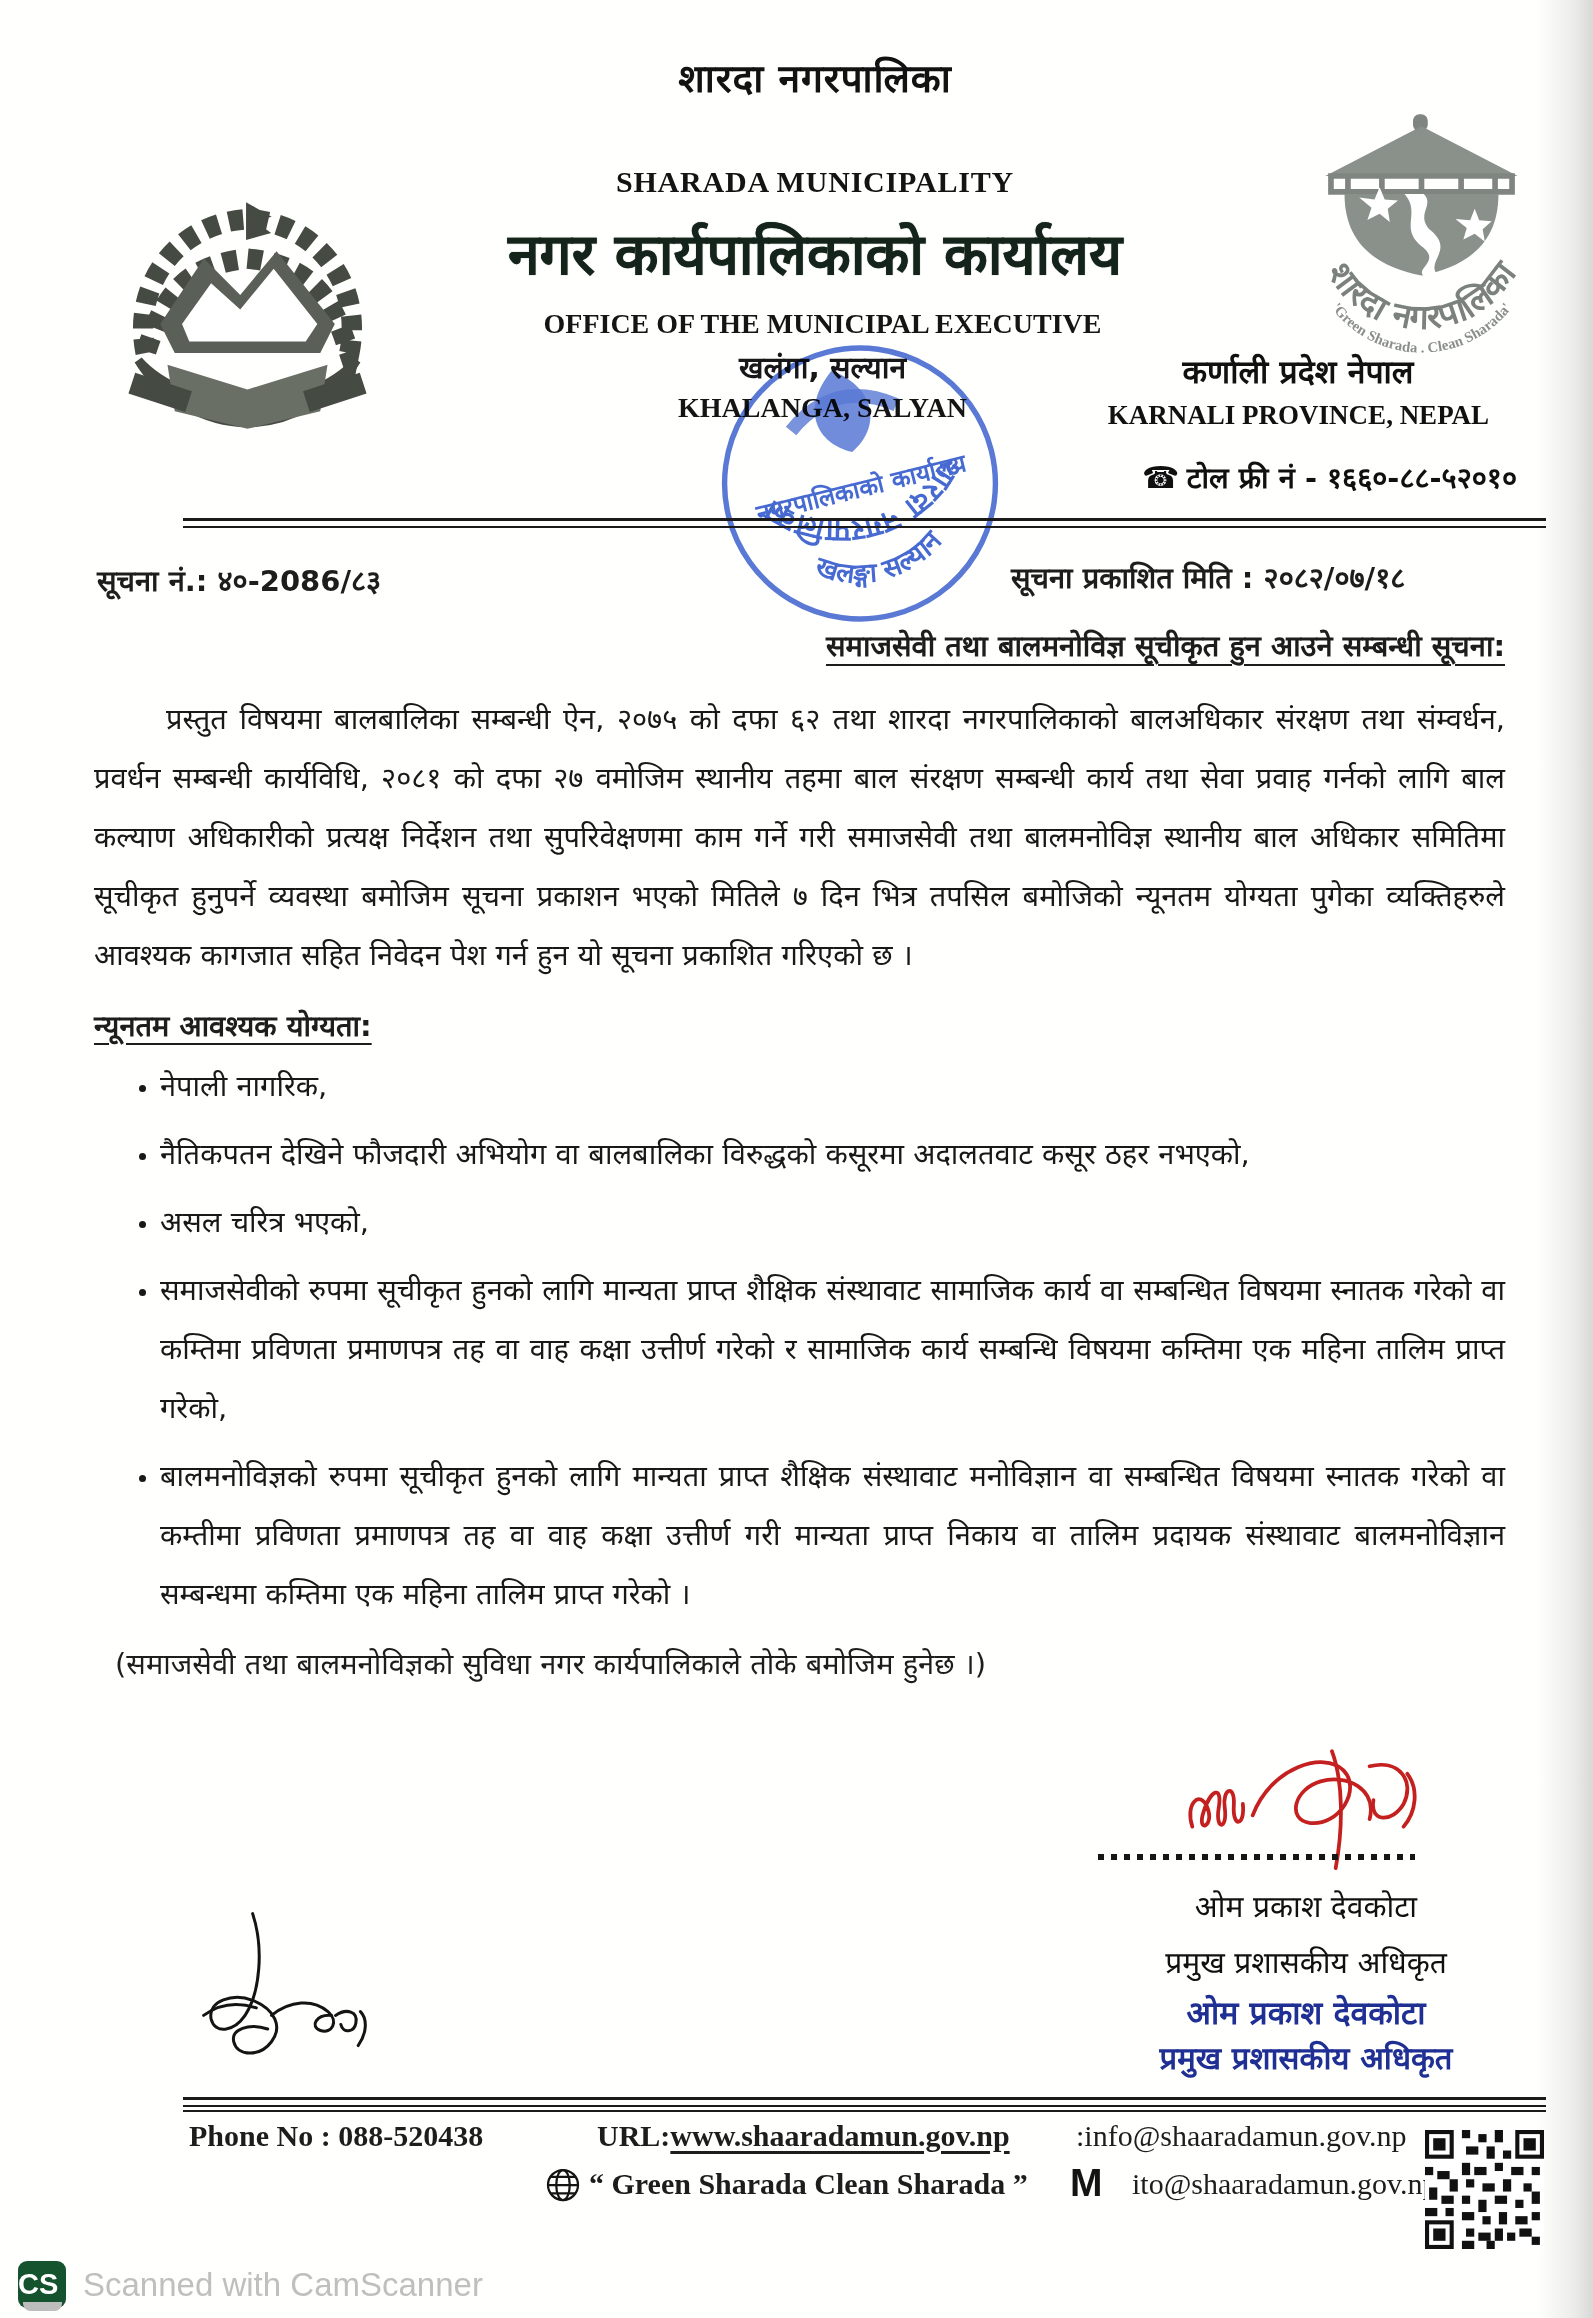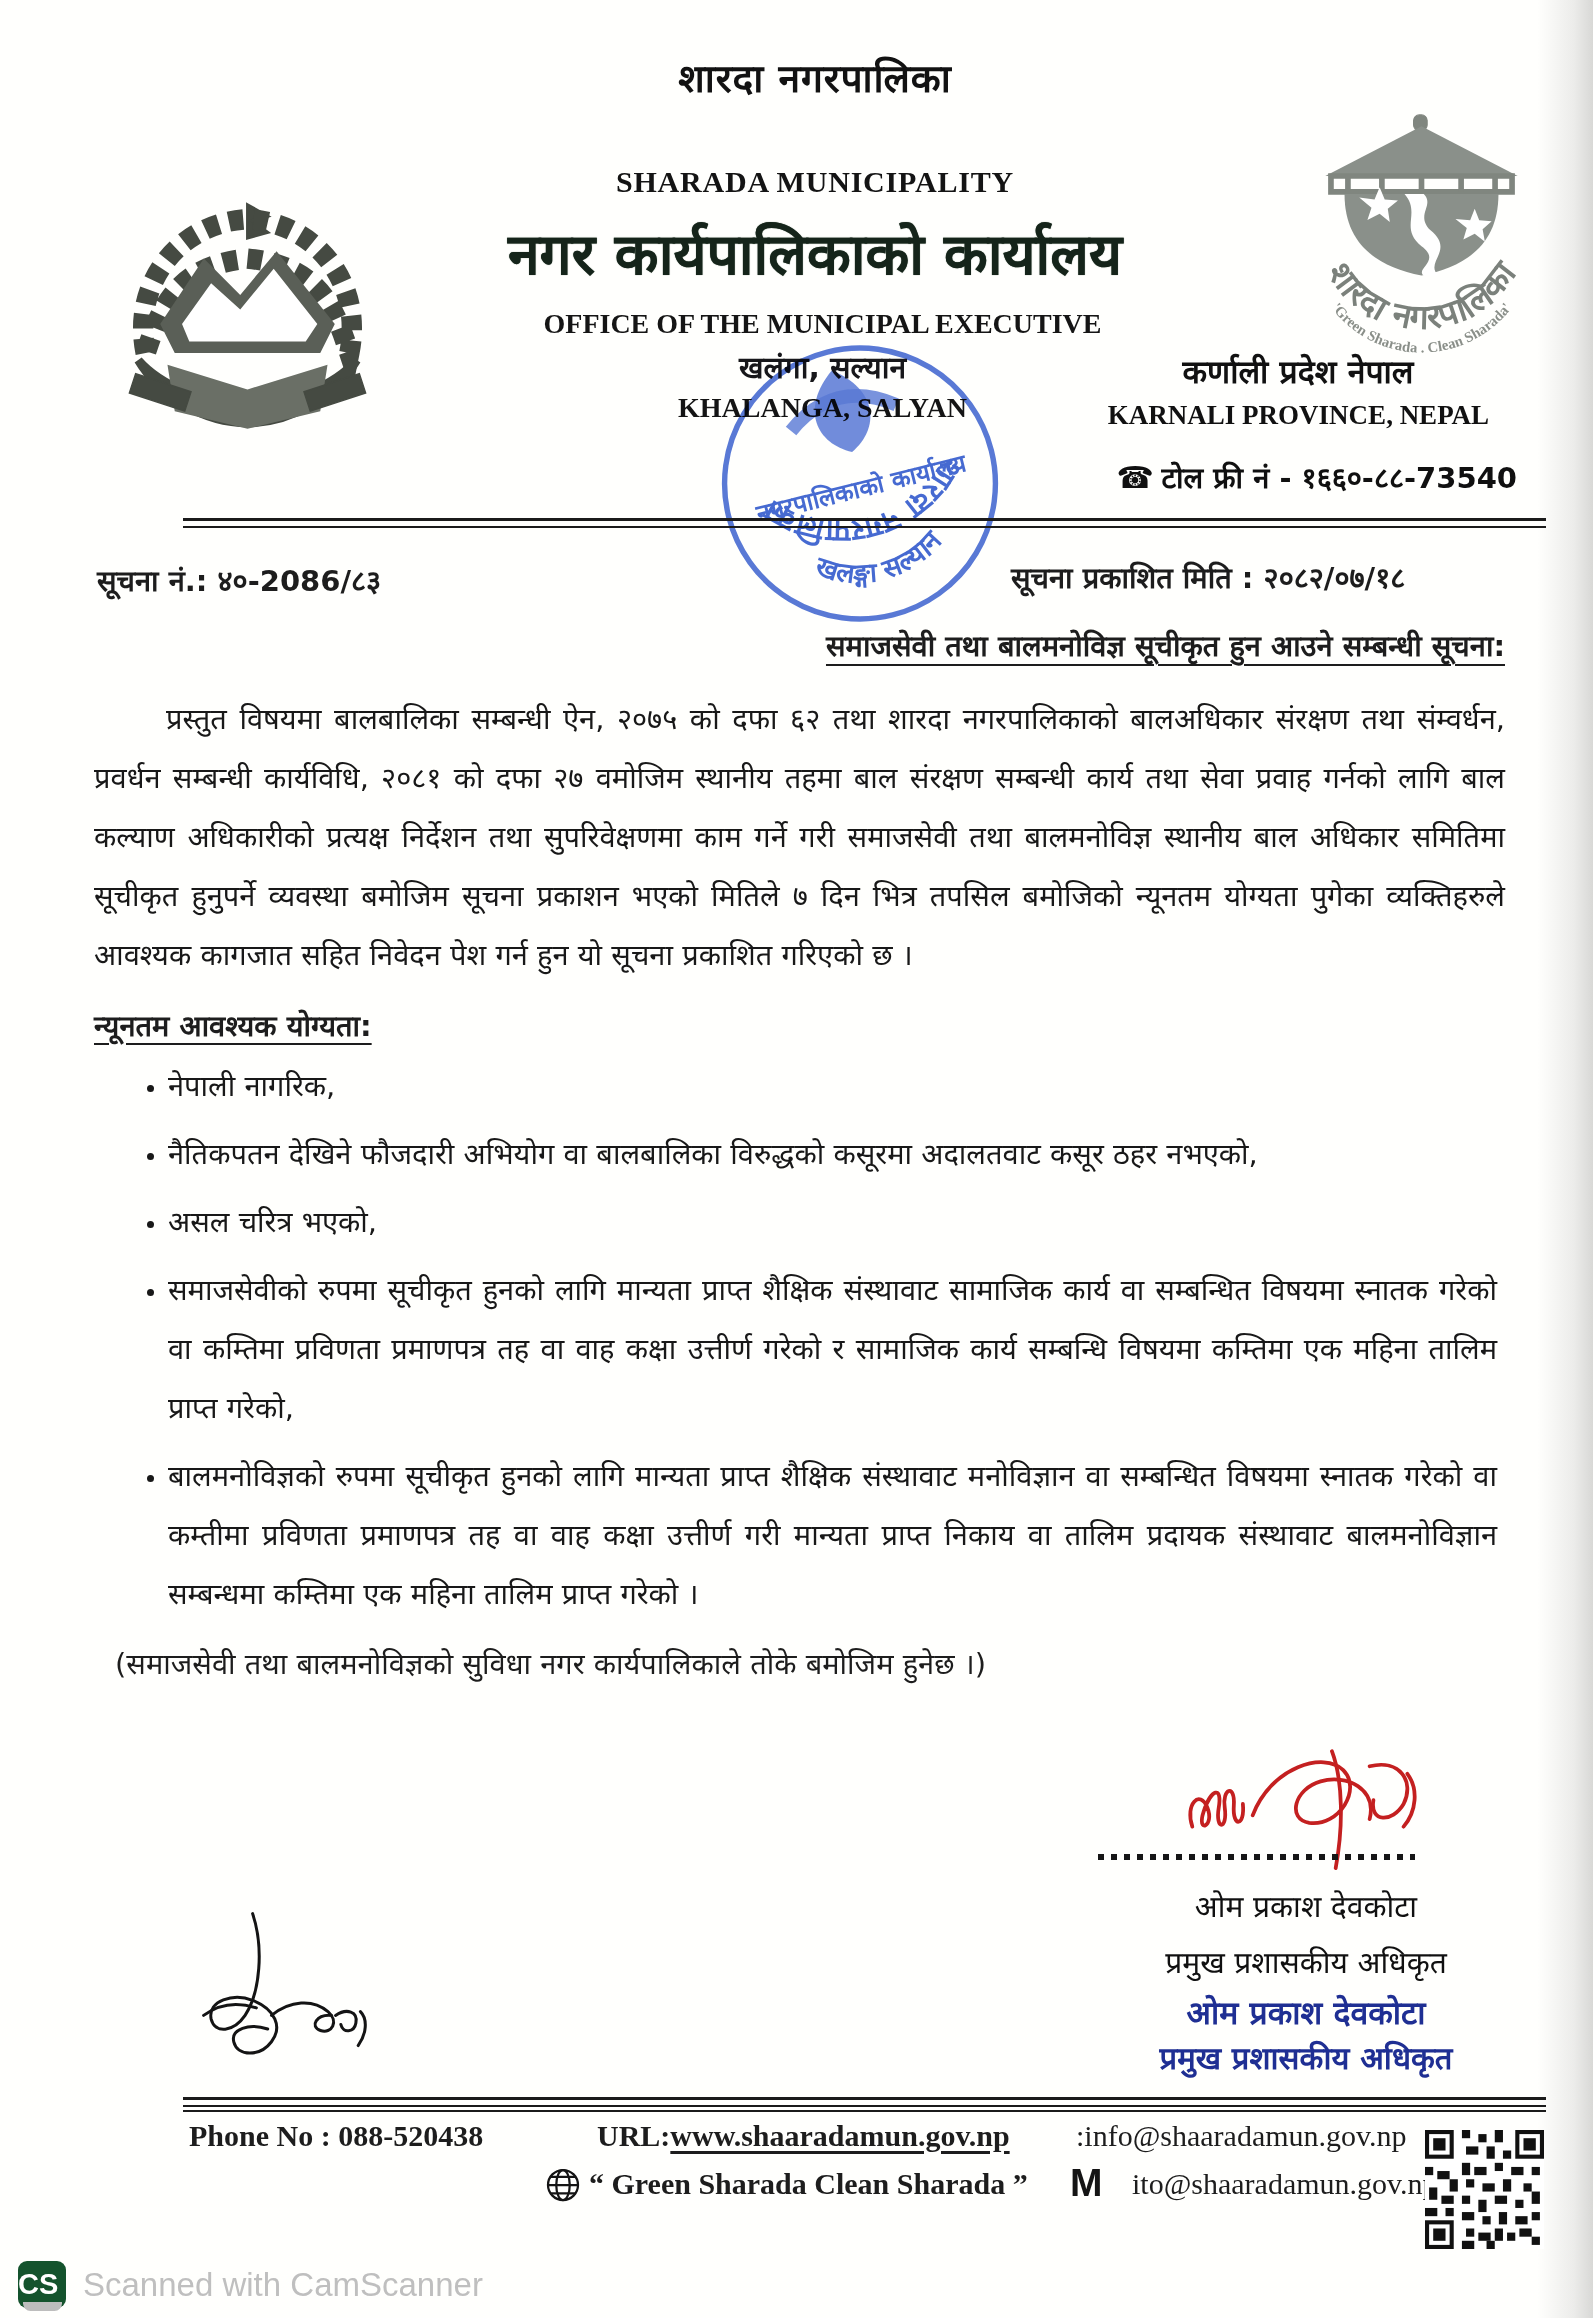--- a/index.html
+++ b/index.html
@@ -39,21 +39,21 @@
 
   
   .meta-no{top:560px;left:97px;font-size:29px;font-weight:700;}
   .meta-date{top:557px;left:1011px;font-size:29px;font-weight:700;}
 
   
   .content{top:625px;left:94px;right:88px;}
   .notice-title{font-size:29px;font-weight:700;text-align:right;text-decoration:underline;text-underline-offset:7.5px;text-decoration-thickness:2.3px;margin:0 0 26px 0;}
   .body-para{font-size:29px;line-height:59px;text-align:justify;text-indent:72px;margin:0;color:#181818;}
   .qual-head{font-size:29px;font-weight:700;text-decoration:underline;text-underline-offset:6.8px;text-decoration-thickness:2.3px;margin:19.6px 0 13.6px 0;}
-  ul.quals{margin:8px;padding:0 0 0 66px;}
+  ul.quals{margin:0;padding:0 0 0 66px;}
   ul.quals li{font-size:29px;line-height:59px;margin-bottom:9px;text-align:justify;color:#181818;}
   ul.quals li::marker{font-size:22.6px;}
   .closing{font-size:29px;line-height:59px;margin:10.6px 0 0 21px;}
 
   
   .sig-red{left:1181px;top:1736px;width:249px;height:136px;}
   .dotline{left:1098px;top:1854px;width:317px;height:6px;
     background:repeating-linear-gradient(90deg,#161616 0 6px,transparent 6px 13px);}
   .sig-name{top:1885px;left:1057px;width:498px;font-size:30px;font-weight:500;color:#101010;}
   .sig-post{top:1941px;left:1042px;width:528px;font-size:30px;font-weight:500;color:#101010;}
@@ -100,21 +100,21 @@
 <div class="abs hdr-np1 dev center">शारदा नगरपालिका</div>
 <div class="abs hdr-en1 eng center">SHARADA MUNICIPALITY</div>
 <div class="abs hdr-np2 dev center">नगर कार्यपालिकाको कार्यालय</div>
 <div class="abs hdr-en2 eng center">OFFICE OF THE MUNICIPAL EXECUTIVE</div>
 <div class="abs hdr-np3 dev center">खलंगा, सल्यान</div>
 <div class="abs hdr-en3 eng center">KHALANGA, SALYAN</div>
 <div class="abs prov-np dev center">कर्णाली प्रदेश नेपाल</div>
 <div class="abs prov-en eng center">KARNALI PROVINCE, NEPAL</div>
 
 <div class="abs phone-line dev">
-  <span class="ic">☎</span><span>टोल फ्री नं - १६६०-८८-73540</span>
+  <span class="ic">☎</span><span>टोल फ्री नं - १६६०-८८-५२०१०</span>
 </div>
 
 <svg class="abs logo-right" viewBox="0 0 220 230">
   <g fill="#80867f" stroke="#80867f">
     <rect x="103" y="8" width="12" height="14" rx="5"></rect>
     <path d="M110,18 L195,62 L25,62 Z" fill="#8a908a" stroke="none"></path>
     <path d="M30,62 h160 v14 h-160 z" fill="none" stroke-width="5"></path>
     <path d="M45,62 v14 M75,62 v14 M110,62 v14 M145,62 v14 M175,62 v14" stroke-width="5"></path>
     <path d="M42,78 C42,122 70,142 110,150 C150,142 178,122 178,78 Z" fill="#8a908a" stroke="none"></path>
     <path d="M95,78 C110,95 90,108 110,124 C128,137 104,144 112,150 L125,150 C112,138 140,128 118,110 C104,96 122,88 112,78 Z" fill="#fff" stroke="none"></path>

